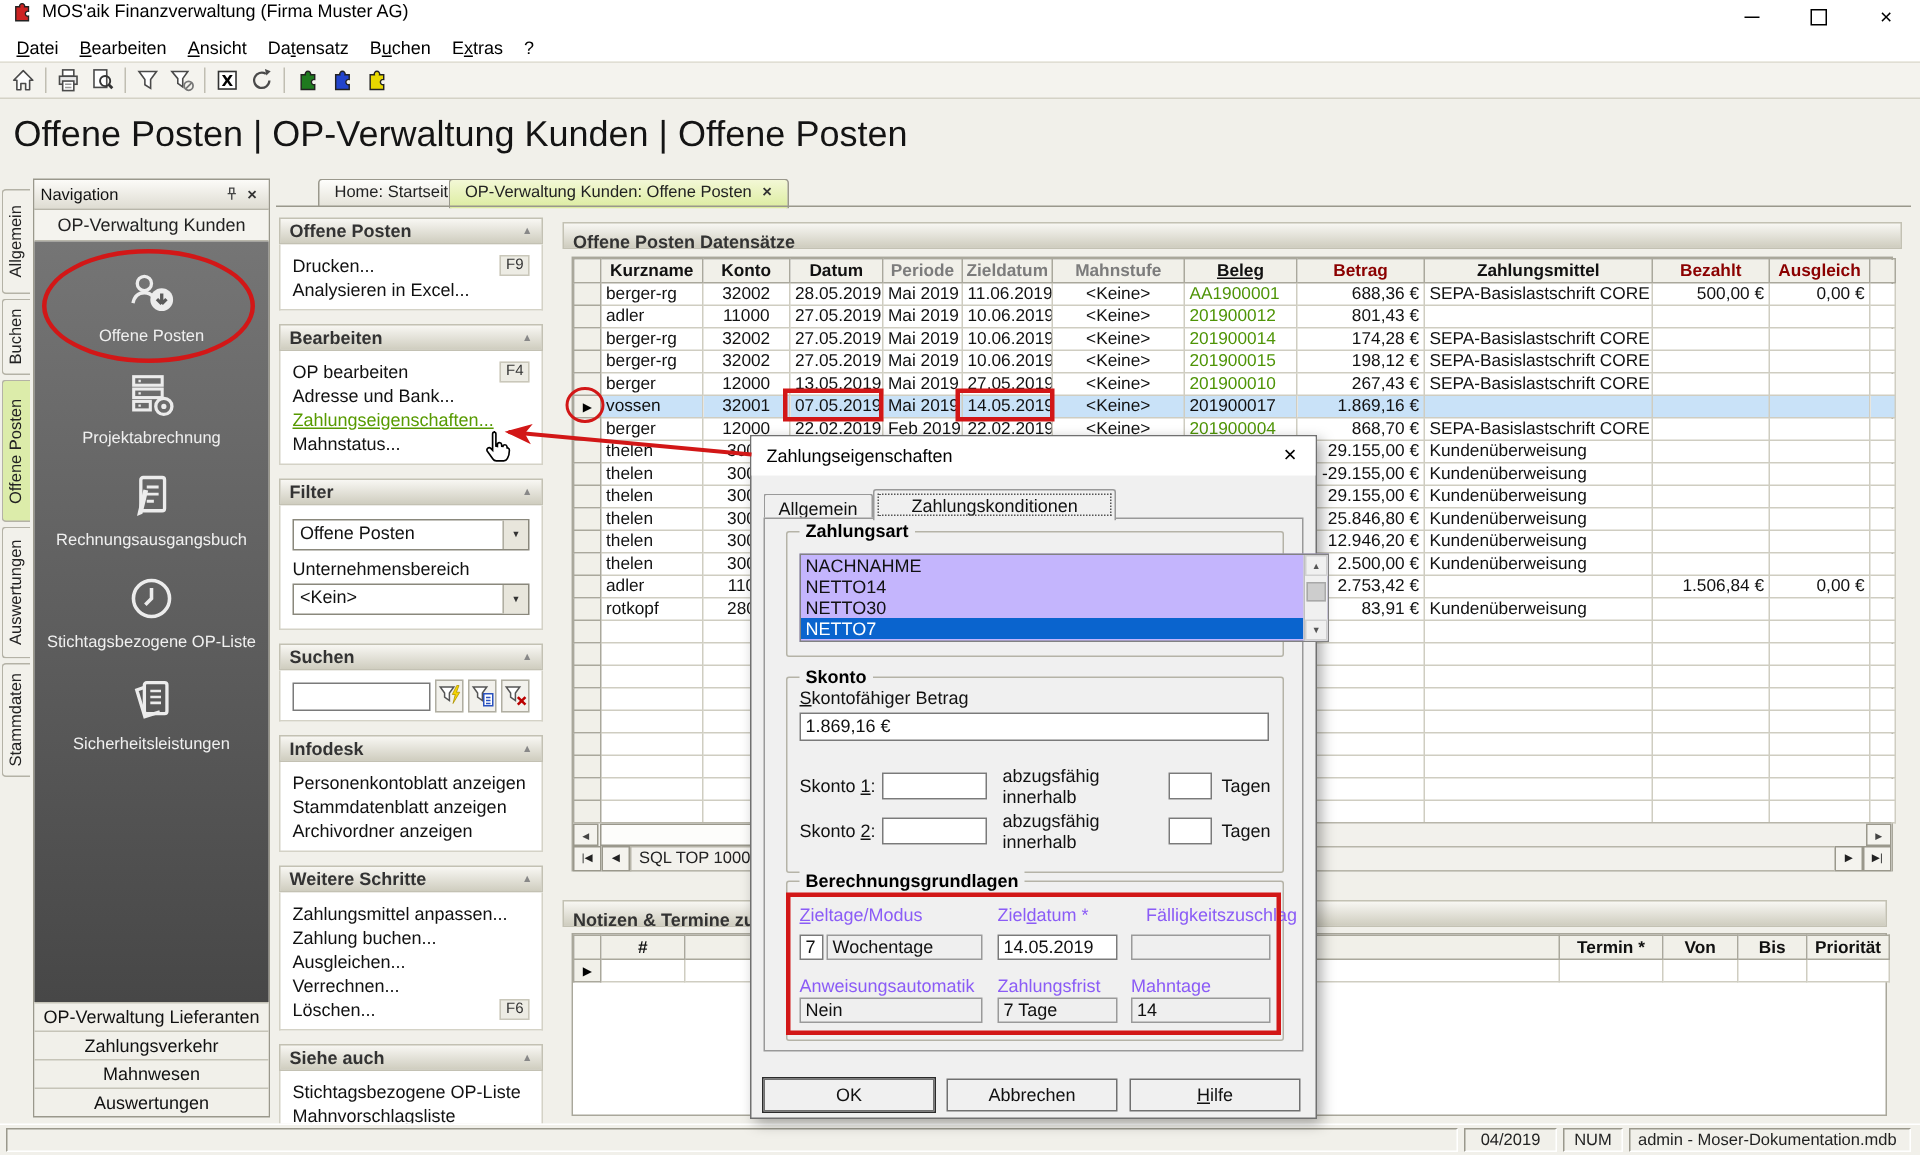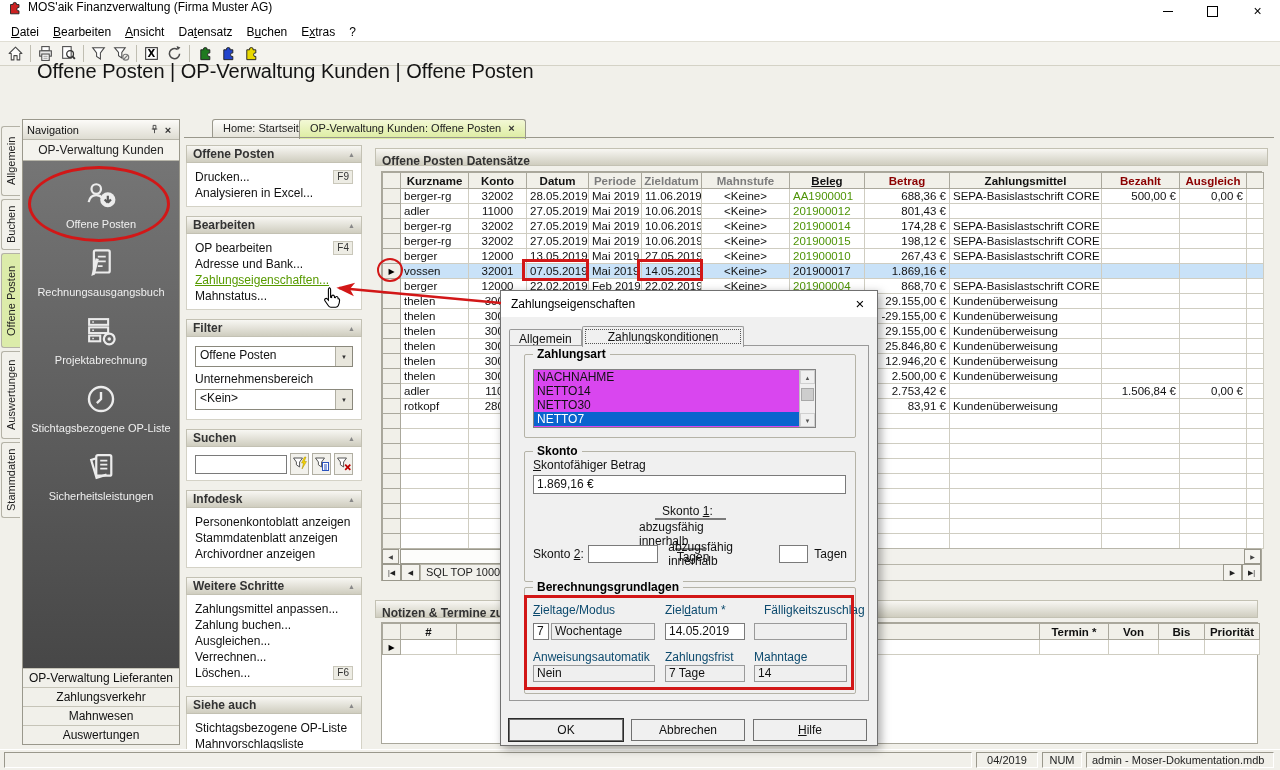--- a/index.html
+++ b/index.html
@@ -20,21 +20,21 @@
 
   
   .menubar{position:absolute;left:0;top:22px;width:100%;height:19px;background:#fff;display:flex;align-items:center;padding-left:4px;box-sizing:border-box;}
   .menu-item{padding:0 7px;height:100%;display:flex;align-items:center;color:#000;}
   .toolbar{position:absolute;left:0;top:41px;width:100%;height:25px;background:#f4f3ee;border-top:1px solid #e0ded4;border-bottom:1px solid #d4d2c6;display:flex;align-items:center;padding-left:4px;box-sizing:border-box;}
   .tb-btn{width:23px;height:21px;display:flex;align-items:center;justify-content:center;}
   .tb-btn svg{width:17px;height:17px;}
   .tb-sep{width:1px;height:17px;background:#c0beb2;margin:0 3px;}
 
   
-  .crumb{position:absolute;left:9px;top:60px;font-size:20px;color:#141414;margin-left:28px;}
+  .crumb{position:absolute;left:9px;top:76px;font-size:24px;color:#141414;}
 
   
   .vtabs{position:absolute;left:1px;top:126px;width:20px;display:flex;flex-direction:column;gap:3px;}
   .vtab{writing-mode:vertical-rl;transform:rotate(180deg);background:#f2f1eb;border:1px solid #b4b2a6;border-left:none;border-radius:0 3px 3px 0;font-size:11px;color:#222;display:flex;align-items:center;justify-content:center;width:19px;box-sizing:border-box;}
   .vtab.active{background:#dcecaa;}
 
   
   .navpanel{position:absolute;left:22px;top:119px;width:158px;height:626px;border:1px solid #9a988c;background:#f1f0ea;display:flex;flex-direction:column;box-sizing:border-box;}
   .nav-title{height:19px;background:linear-gradient(#fcfbf8,#dedcd2);border-bottom:1px solid #b8b6aa;display:flex;align-items:center;padding:0 4px;font-size:11px;}
   .nav-title .sp{flex:1;}
@@ -109,41 +109,41 @@
   .dlg-close{position:absolute;right:5px;top:3px;width:24px;height:20px;text-align:center;font-size:15px;line-height:20px;color:#000;}
   .dlg-tabs{position:absolute;left:8px;top:35px;height:20px;}
   .dlgtab{display:inline-block;padding:2px 9px;border:1px solid #999;border-bottom:none;background:#f0f0f0;border-radius:2px 2px 0 0;font-size:12px;position:relative;top:2px;}
   .dlgtab.active{padding:3px 25px;top:0;outline:1px dotted #555;outline-offset:-4px;background:#f0f0f0;z-index:2;}
   .dlg-page{position:absolute;left:8px;top:54px;width:360px;height:356px;border:1px solid #999;background:#f0f0f0;box-sizing:border-box;}
   .grp{position:absolute;border:1px solid #b5b3a7;border-radius:2px;}
   .grp-label{position:absolute;top:-8px;left:8px;background:#f0f0f0;padding:0 4px;font-weight:bold;font-size:12px;color:#000;}
   #grp-art{left:14px;top:8px;width:330px;height:82px;}
   #grp-skonto{left:14px;top:105px;width:330px;height:129px;}
   #grp-calc{left:14px;top:241px;width:330px;height:105px;}
-  .listbox{position:absolute;left:8px;top:14px;width:283px;height:59px;border:1px solid #828282;background:#d946ef;box-sizing:border-box;display:flex;}
+  .listbox{position:absolute;left:8px;top:14px;width:353px;height:59px;border:1px solid #828282;background:#c4b5fd;box-sizing:border-box;display:flex;}
   .lst-items{flex:1;overflow:hidden;}
   .lst-item{height:14px;line-height:14px;padding:0 3px;font-size:12px;white-space:nowrap;}
   .lst-item.selected{background:#0a64ce;color:#fff;}
   .lst-scroll{width:15px;background:#f0f0f0;border-left:1px solid #c0c0c0;display:flex;flex-direction:column;align-items:center;}
   .lst-arrow{width:15px;height:14px;font-size:6px;text-align:center;line-height:14px;color:#555;background:#f0f0f0;border:1px solid #d0d0d0;box-sizing:border-box;}
   .lst-thumb{width:13px;height:13px;background:#cdcdcd;border:1px solid #a8a8a8;margin-top:4px;box-sizing:border-box;}
   .lst-sp{flex:1;}
   .tin{display:inline-block;border:1px solid #7a7a7a;background:#fff;font-size:12px;line-height:16px;padding:0 3px;box-sizing:border-box;height:18px;overflow:hidden;white-space:nowrap;}
   .dis{background:#efefef;border-color:#9a9a9a;}
   .sk-amount-label{position:absolute;left:8px;top:6px;}
   .sk-amount{position:absolute;left:8px;top:23px;width:313px;height:19px;}
   .sk-row{position:absolute;left:8px;width:314px;height:20px;display:flex;align-items:center;}
-  .sk-row.r1{top:52px;flex-direction:column;}
+  .sk-row.r1{top:62px;}
   .sk-row.r2{top:92px;}
   .sk-lbl{width:56px;}
   .sk-in1{width:71px;}
   .sk-mid{margin-left:10px;width:112px;}
   .sk-in2{width:30px;}
   .sk-unit{margin-left:6px;}
-  .calc-lbl{position:absolute;font-size:12px;color:#0c4a6e;}
+  .calc-lbl{position:absolute;font-size:12px;color:#8b5cf6;}
   .calc-f{position:absolute;height:17px;line-height:15px;}
   #c-l1{left:8px;top:15px;} #c-l2{left:140px;top:15px;} #c-l3{left:239px;top:15px;}
   #c-f0a{left:8px;top:35px;width:16px;} #c-f0b{left:26px;top:35px;width:104px;}
   #c-f1{left:140px;top:35px;width:80px;} #c-f2{left:229px;top:35px;width:93px;}
   #c-l4{left:8px;top:62px;} #c-l5{left:140px;top:62px;} #c-l6{left:229px;top:62px;}
   #c-f3{left:8px;top:77px;width:122px;} #c-f4{left:140px;top:77px;width:80px;} #c-f5{left:229px;top:77px;width:93px;}
   .dlg-btn{position:absolute;top:428px;width:114px;height:22px;background:#f0f0f0;border:1px solid #707070;text-align:center;line-height:20px;font-size:12px;box-sizing:border-box;}
   .dlg-btn.default{box-shadow:0 0 0 1px #2b2b2b;}
   #dlg-buttons .dlg-btn:nth-child(1){left:8px;}
   #dlg-buttons .dlg-btn:nth-child(2){left:130px;}
@@ -293,36 +293,36 @@
               <circle cx="9" cy="8.2" r="3" fill="none" stroke="#ececec" stroke-width="1.4"></circle>
               <path d="M4.2 16.5c.6-2.9 2.5-4.4 4.8-4.4 1.6 0 3 .7 3.9 1.9" fill="none" stroke="#ececec" stroke-width="1.4"></path>
               <circle cx="16.3" cy="15" r="4.8" fill="#ececec"></circle>
               <path d="M16.3 12.4v4.4m0 0-2-2m2 2 2-2" fill="none" stroke="#5a5a5a" stroke-width="1.4"></path>
             </svg></span>
           <div class="side-label">Offene Posten</div>
           <div class="annot-ellipse"></div>
         </div>
         <div class="side-item">
           <span class="side-icon"><svg viewBox="0 0 24 24">
-              <rect x="7.5" y="4" width="10" height="14" rx="1" fill="none" stroke="#ececec" stroke-width="1.4"></rect>
-              <path d="M10 8h5M10 11h5M10 14h3" stroke="#ececec" stroke-width="1.2"></path>
-              <path d="M6.2 18.8 8.6 9l2 .5-2.4 9.8-2.3.9z" fill="#ececec"></path>
-            </svg></span>
-          <div class="side-label">Rechnungsausgangsbuch</div>
-        </div>
-        <div class="side-item">
-          <span class="side-icon"><svg viewBox="0 0 24 24">
               <rect x="4.5" y="4.5" width="12" height="3.6" fill="none" stroke="#ececec" stroke-width="1.3"></rect>
               <rect x="4.5" y="9.7" width="12" height="3.6" fill="none" stroke="#ececec" stroke-width="1.3"></rect>
               <rect x="4.5" y="14.9" width="7" height="3.6" fill="none" stroke="#ececec" stroke-width="1.3"></rect>
               <path d="M6.5 6.3h1M6.5 11.5h1M6.5 16.7h1" stroke="#ececec"></path>
               <circle cx="17.2" cy="17" r="3.4" fill="none" stroke="#ececec" stroke-width="1.4"></circle>
               <circle cx="17.2" cy="17" r="1.1" fill="#ececec"></circle>
             </svg></span>
           <div class="side-label">Projektabrechnung</div>
+        </div>
+        <div class="side-item">
+          <span class="side-icon"><svg viewBox="0 0 24 24">
+              <rect x="7.5" y="4" width="10" height="14" rx="1" fill="none" stroke="#ececec" stroke-width="1.4"></rect>
+              <path d="M10 8h5M10 11h5M10 14h3" stroke="#ececec" stroke-width="1.2"></path>
+              <path d="M6.2 18.8 8.6 9l2 .5-2.4 9.8-2.3.9z" fill="#ececec"></path>
+            </svg></span>
+          <div class="side-label">Rechnungsausgangsbuch</div>
         </div>
         <div class="side-item">
           <span class="side-icon"><svg viewBox="0 0 24 24">
               <circle cx="12" cy="12" r="7.6" fill="none" stroke="#ececec" stroke-width="1.5"></circle>
               <path d="M12 7.6V12l-2.6 2.6" fill="none" stroke="#ececec" stroke-width="1.5"></path>
             </svg></span>
           <div class="side-label">Stichtagsbezogene OP-Liste</div>
         </div>
         <div class="side-item">
           <span class="side-icon"><svg viewBox="0 0 24 24">

